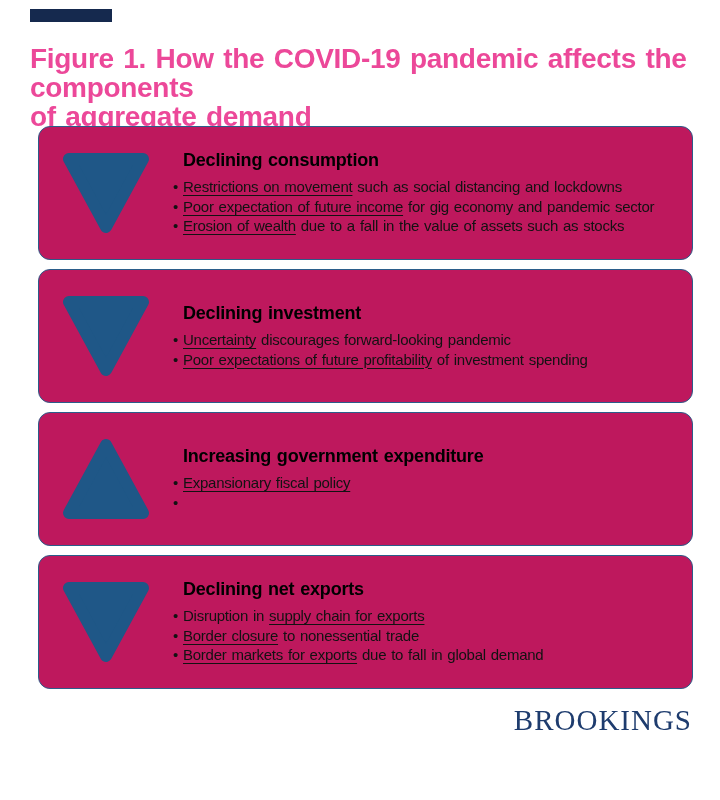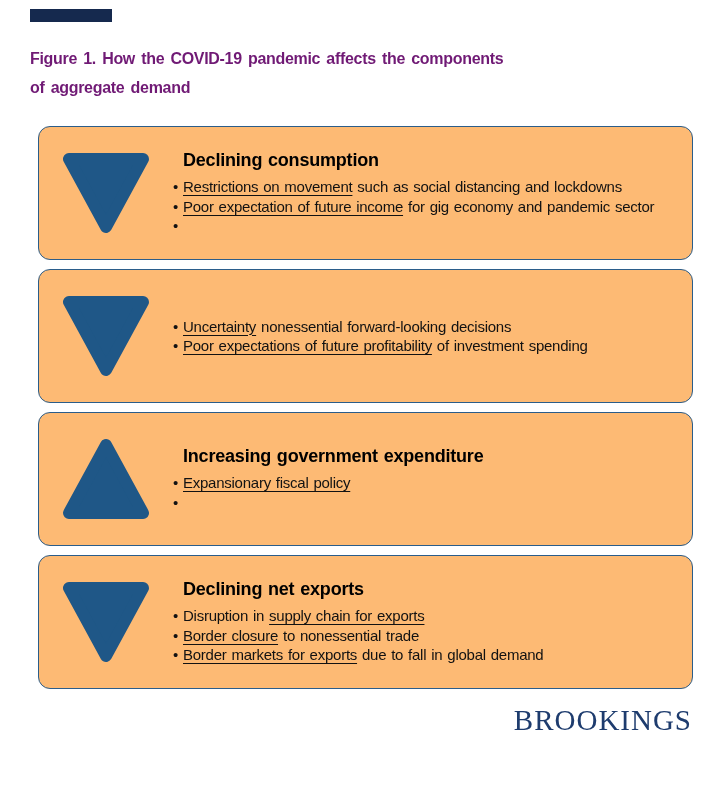--- a/index.html
+++ b/index.html
@@ -7,34 +7,34 @@
   body { font-family: "Liberation Sans", sans-serif; position: relative; }
 
   .brand-bar {
     position: absolute; left: 30px; top: 9px;
     width: 82px; height: 13px;
     background: var(--brand-navy, #15294e);
   }
 
   .fig-title {
     position: absolute; left: 30px; top: 44px; width: 670px;
-    font-size: 16px; font-weight: bold; color: #701a75;
+    font-size: 28px; font-weight: bold; color: #ec4899;
     line-height: 29px; letter-spacing: -0.3px; word-spacing: 2px;
   }
   .fig-title .line { display: block; }
 
   .boxes {
     position: absolute; left: 38px; top: 126px; width: 655px;
   }
   .box {
     height: 134px; margin-bottom: 9px;
     border: 1.5px solid var(--box-border, #2b5d8a);
     border-radius: 12px;
     display: flex; align-items: center;
-    background: #fdba74;
+    background: #be185d;
   }
   .icon-col {
     width: 134px; flex: 0 0 134px;
     display: flex; align-items: center; justify-content: center;
   }
   .tri { width: 90px; height: 84px; display: block; }
   .tri.up { transform: rotate(180deg); }
   .tri polygon {
     fill: var(--triangle-blue, #1f5787);
     stroke: var(--triangle-blue, #1f5787);
@@ -90,34 +90,36 @@
     <div class="bullet">
           <span class="dot">•</span>
           <span><span class="u">Restrictions on movement</span><span> such as social distancing and lockdowns</span></span>
         </div>
         <div class="bullet">
           <span class="dot">•</span>
           <span><span class="u">Poor expectation of future income</span><span> for gig economy and pandemic sector</span></span>
         </div>
         <div class="bullet">
           <span class="dot">•</span>
+          <span><span class="u">Erosion of wealth</span><span> due to a fall in the value of assets such as stocks</span></span>
         </div>
       </div>
   </div>
 
   <div class="box">
     <div class="icon-col">
       <svg class="tri" viewBox="0 0 90 84" aria-hidden="true">
         <polygon points="8,8 82,8 45,76"></polygon>
       </svg>
     </div>
     <div class="text-col">
+      <h2 class="box-heading">Declining investment</h2>
     <div class="bullet">
           <span class="dot">•</span>
-          <span><span class="u">Uncertainty</span><span> nonessential forward-looking decisions</span></span>
+          <span><span class="u">Uncertainty</span><span> discourages forward-looking pandemic</span></span>
         </div>
         <div class="bullet">
           <span class="dot">•</span>
           <span><span class="u">Poor expectations of future profitability</span><span> of investment spending</span></span>
         </div>
       </div>
   </div>
 
   <div class="box">
     <div class="icon-col">

